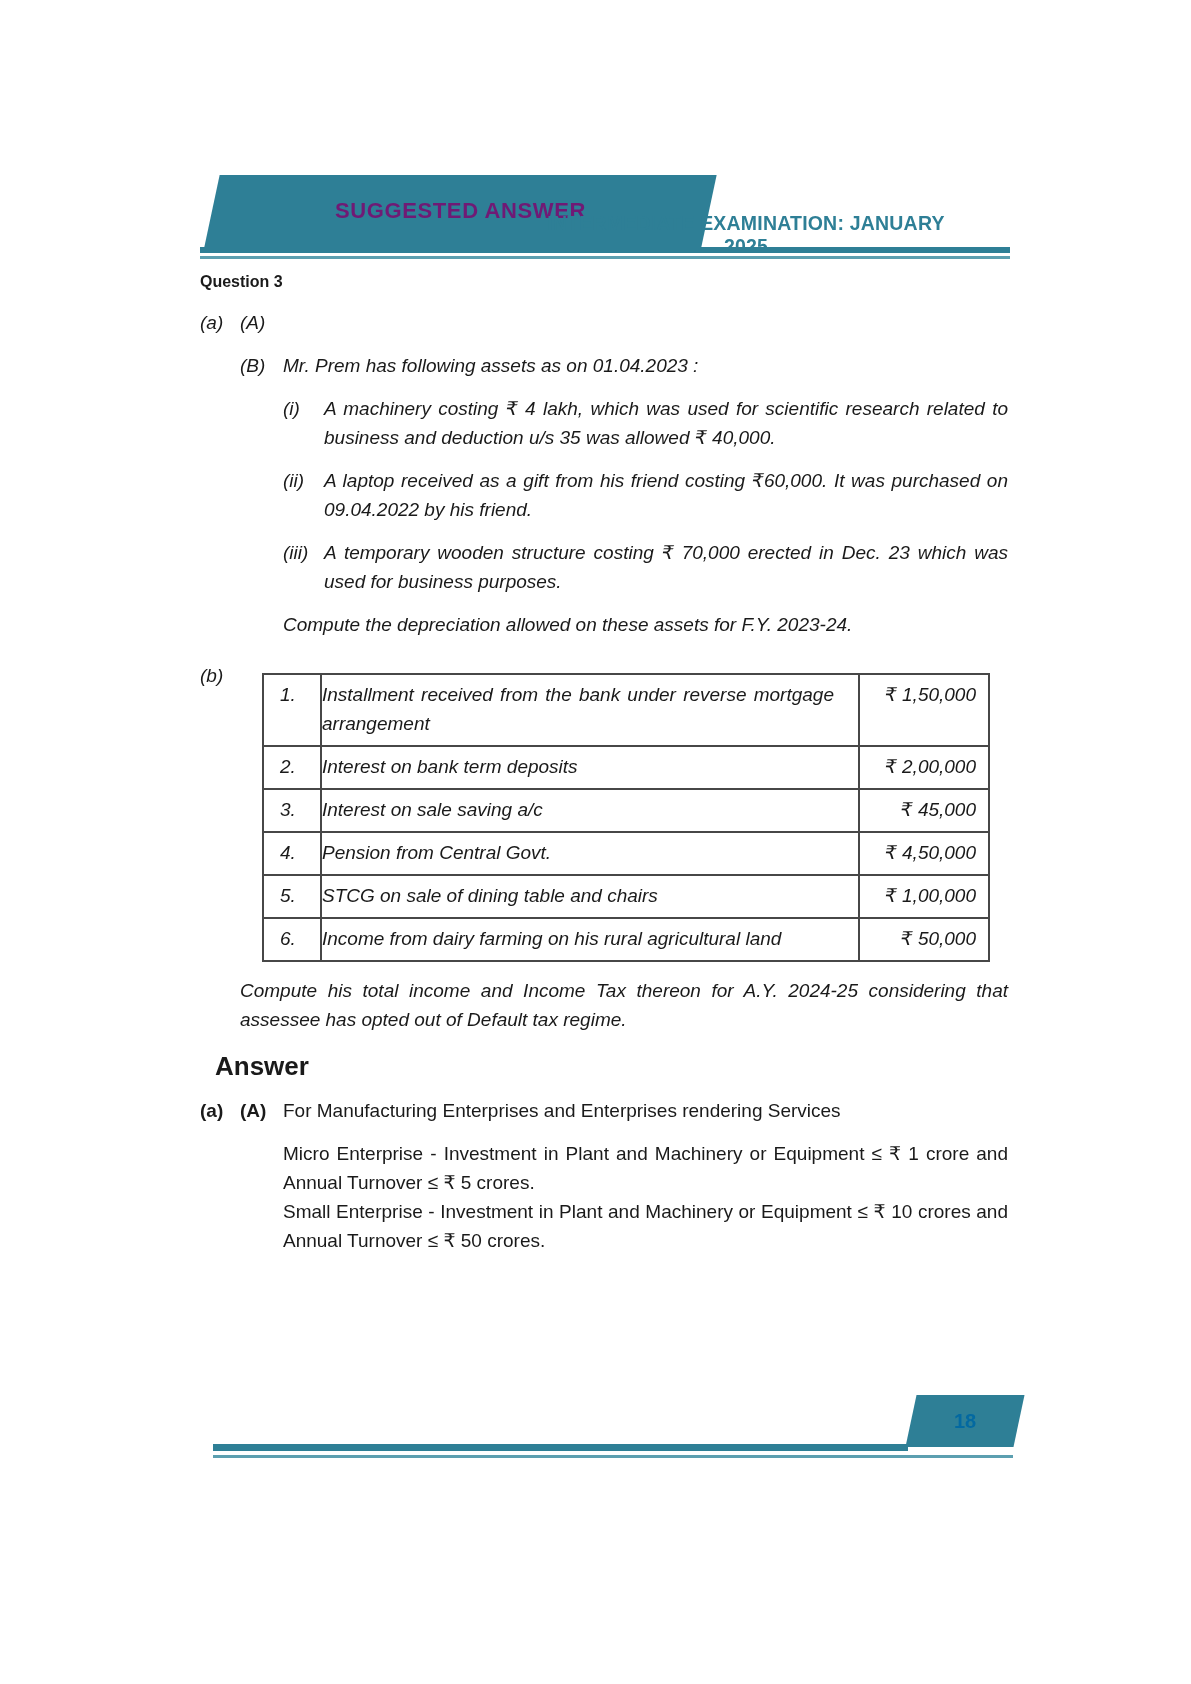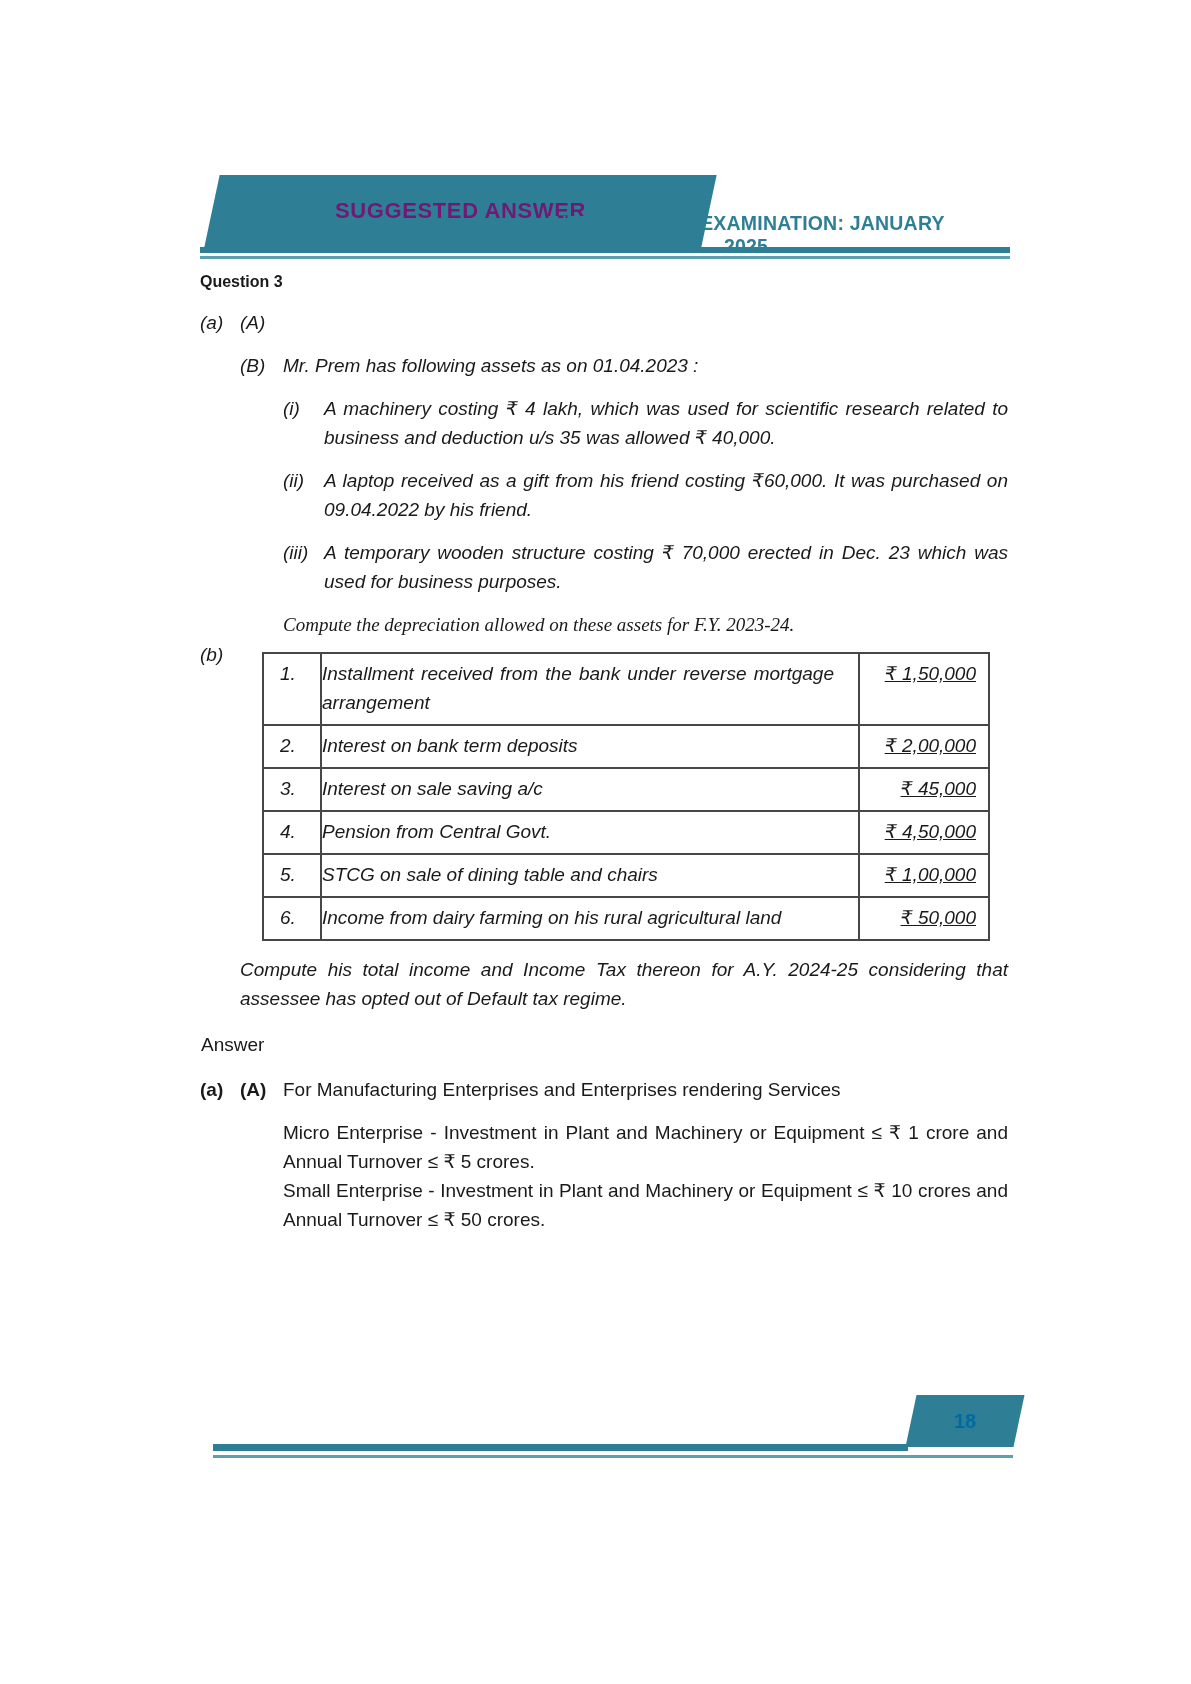--- a/index.html
+++ b/index.html
@@ -38,43 +38,43 @@
   .hrule{position:absolute;left:200px;top:247px;width:810px;}
   .hrule .thick{height:6px;background:var(--teal);}
   .hrule .thin{height:3px;background:var(--teal-light);margin-top:3px;}
 
   
   .content{
     position:absolute;left:200px;top:268px;width:808px;
     font-size:19px;line-height:29px;
   }
   .q-heading{font-weight:bold;font-size:16px;line-height:28px;margin:0 0 12px 0;}
-  .ans-heading{font-weight:normal;font-size:19px;line-height:28px;margin:18px 0 16px 1px;}
+  .ans-heading{font-weight:bold;font-size:26px;line-height:28px;margin:18px 0 16px 15px;}
   .hang{display:flex;margin-bottom:14px;}
   .lbl1{width:40px;flex:none;}
   .lbl2{width:43px;flex:none;}
   .lbl3{width:41px;flex:none;}
   .txt{flex:1;text-align:justify;}
   .q{font-style:italic;}
   .sub{margin-left:83px;}
-  .note-a{margin-left:83px;margin-bottom:1px;font-style:italic;font-family:Liberation Serif, serif;}
+  .note-a{margin-left:83px;margin-bottom:22px;font-style:italic;}
   .b-col{flex:1;}
   .b-intro{text-align:justify;font-style:italic;}
   .b-note{text-align:justify;font-style:italic;margin-top:14px;}
 
   
   table.receipts{
     border-collapse:collapse;
     margin:12px 0 0 22px;width:728px;
     font-style:italic;font-size:19px;line-height:29px;
   }
   table.receipts td{border:2px solid var(--tbl-border);vertical-align:top;}
   td.c-no{width:40px;padding:5px 0 5px 16px;}
   td.c-desc{padding:5px 24px 7px 0;text-align:justify;}
-  td.c-amt{width:112px;padding:5px 12px 5px 4px;text-align:right;white-space:nowrap;text-decoration:underline;}
+  td.c-amt{width:112px;padding:5px 12px 5px 4px;text-align:right;white-space:nowrap;}
 
   
   .ans-lbl{font-weight:bold;}
   .ans-par{margin-left:83px;margin-top:0;text-align:justify;}
 
   
   .f-thick{position:absolute;left:213px;top:1444px;width:695px;height:7px;background:var(--teal);}
   .f-thin{position:absolute;left:213px;top:1455px;width:800px;height:3px;background:var(--teal-light);}
   .f-badge{position:absolute;left:911px;top:1395px;width:108px;height:52px;}
   .f-badge::before{

